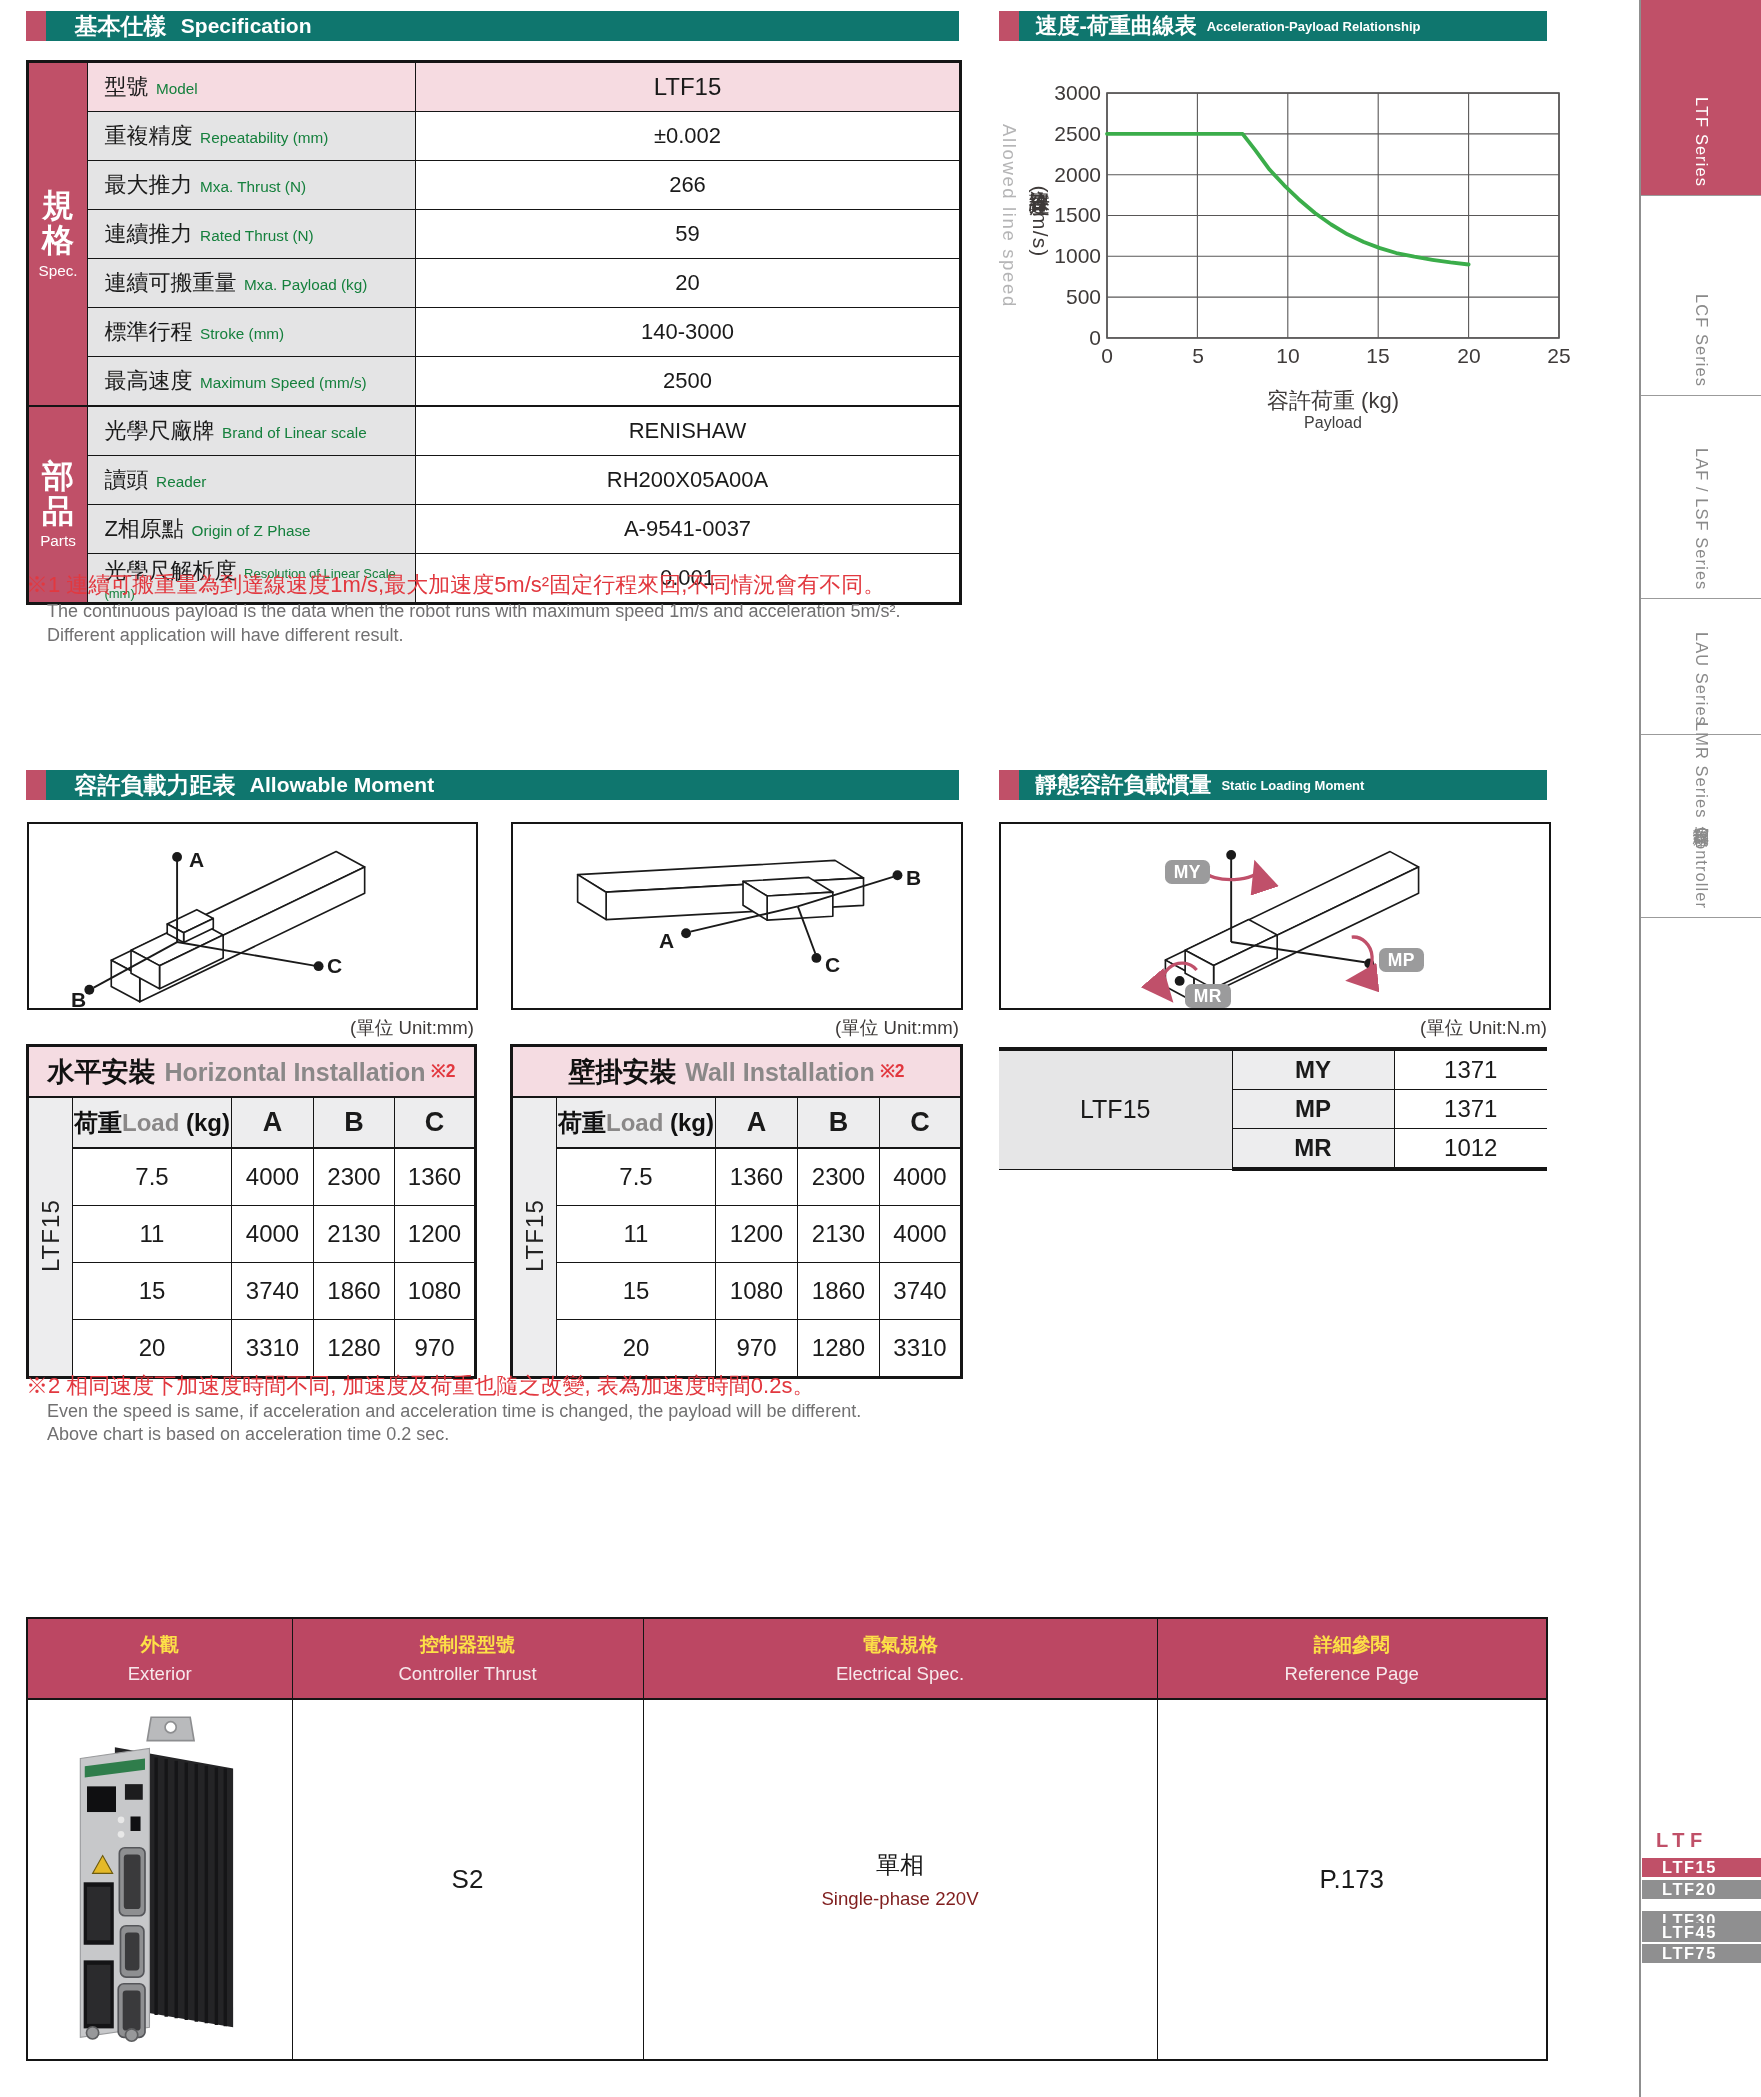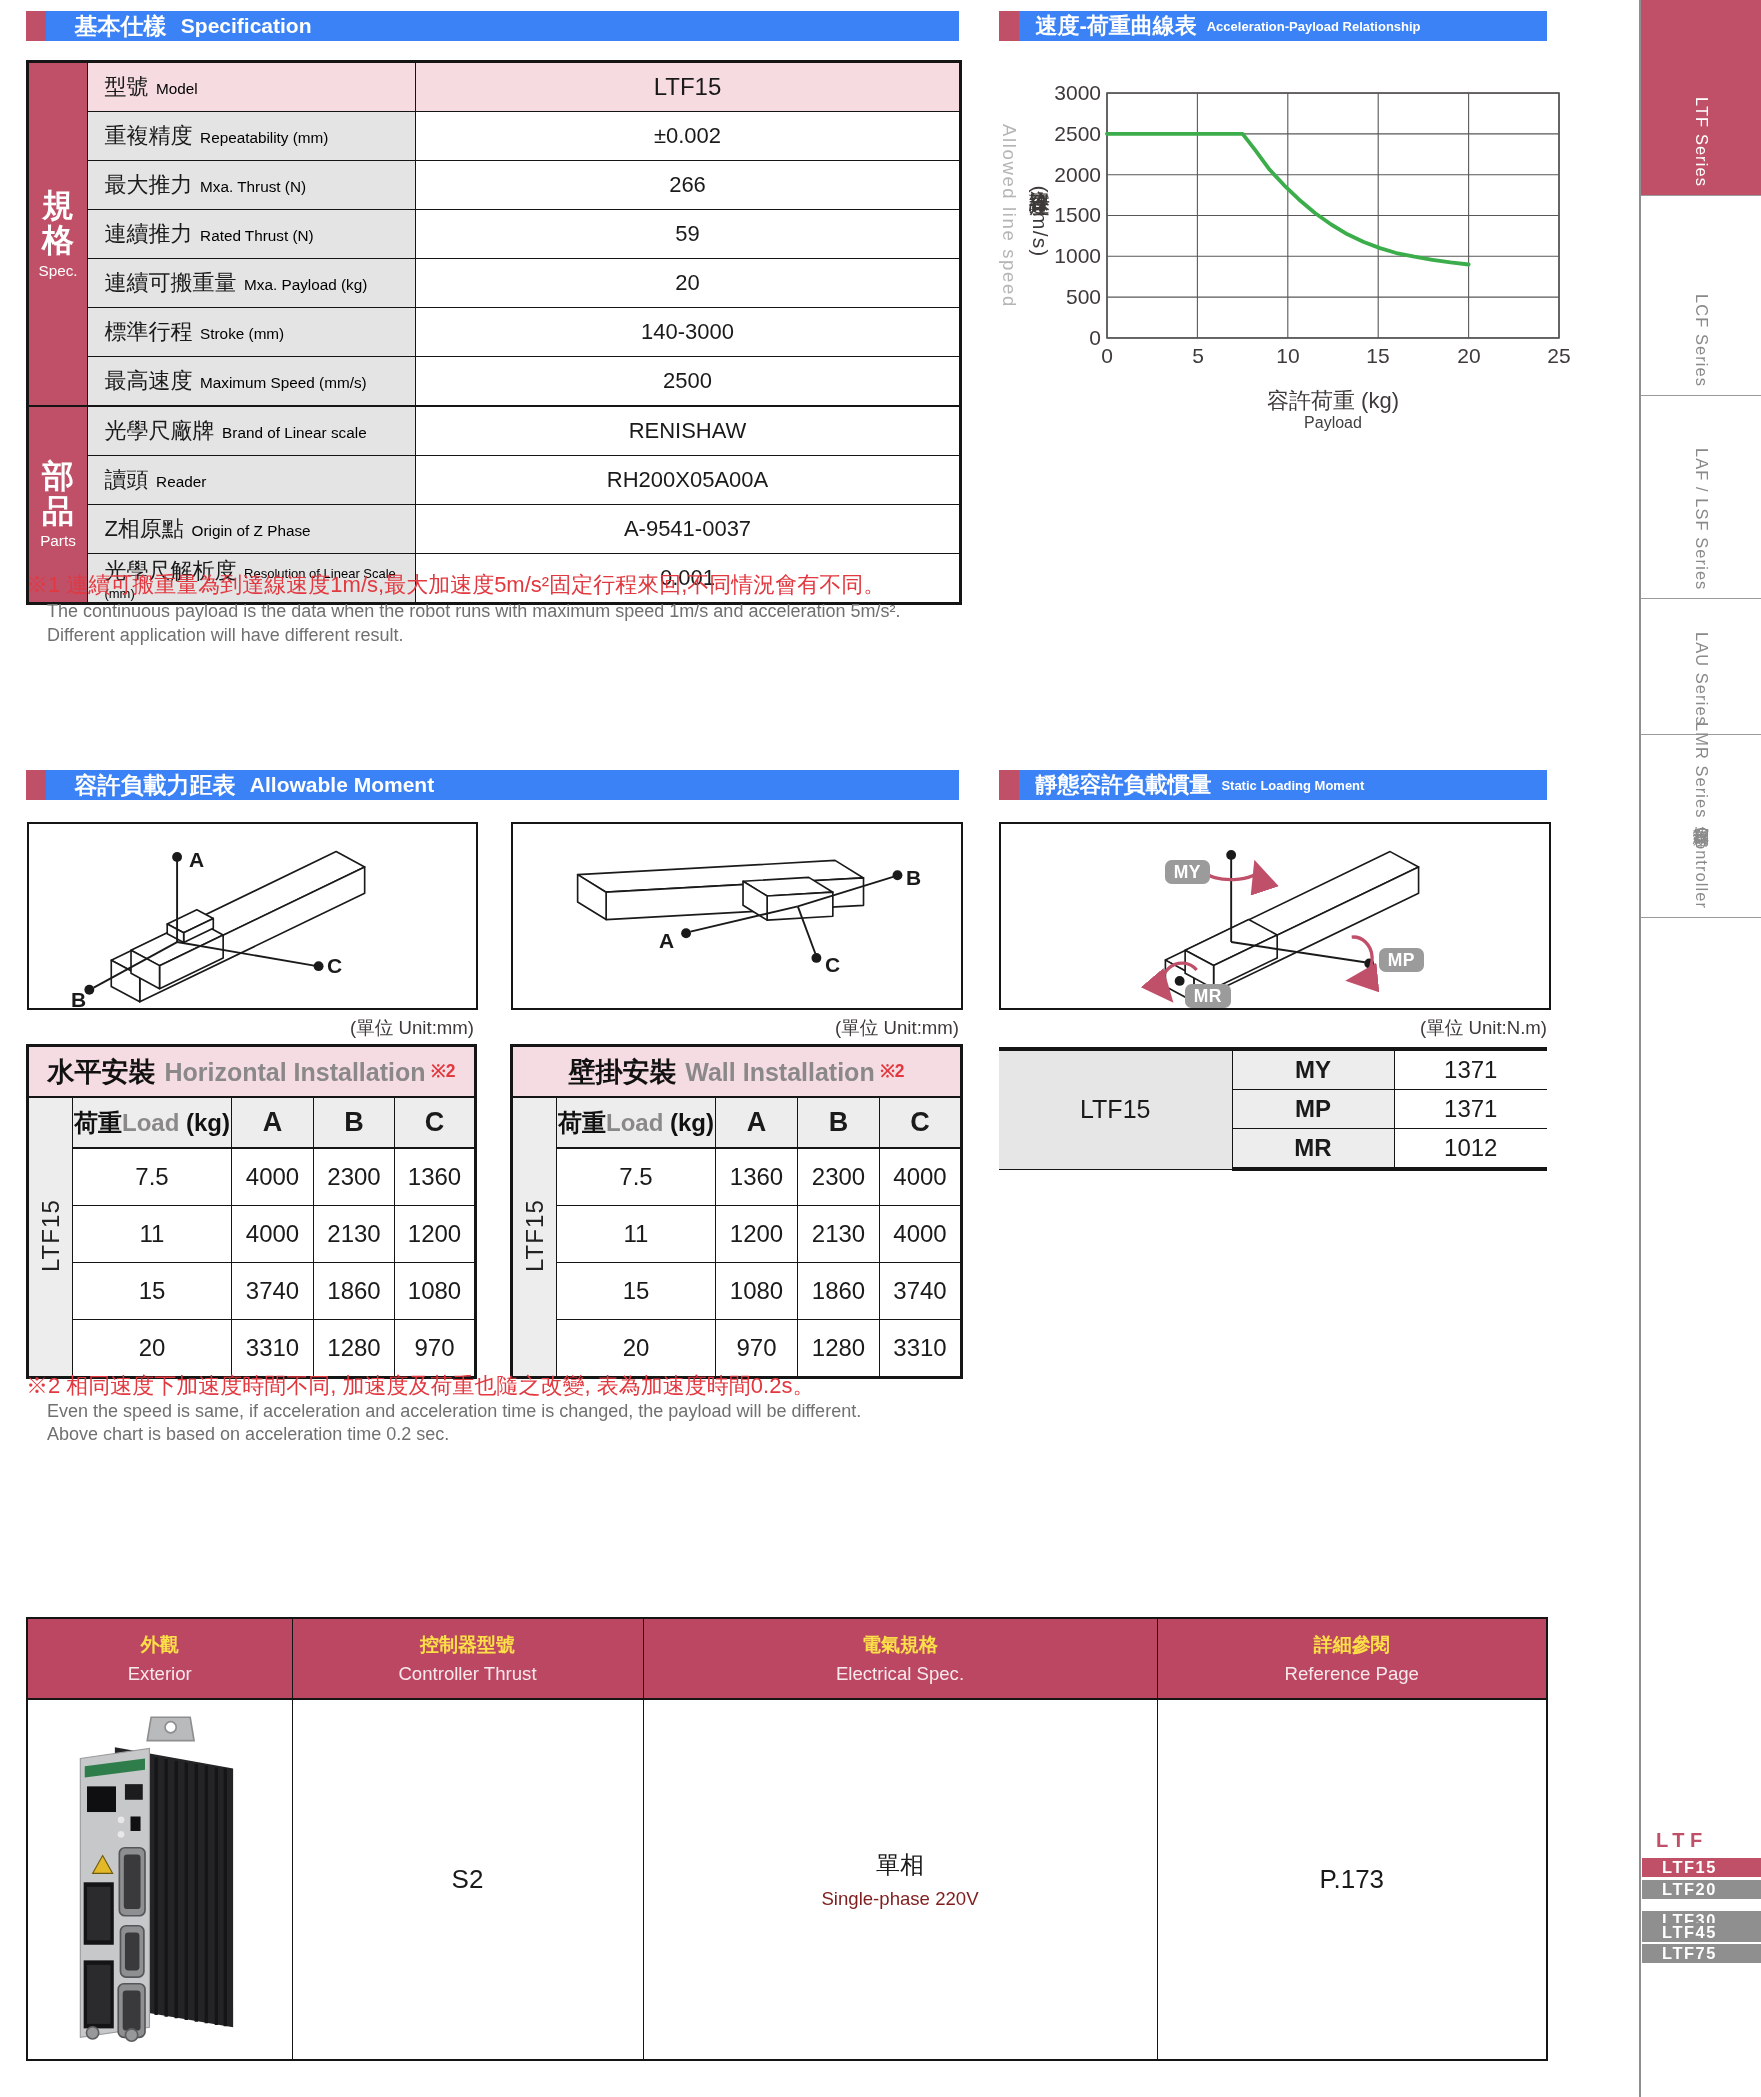--- a/index.html
+++ b/index.html
@@ -1,41 +1,41 @@
 <!DOCTYPE html>
 <html style="font-size:8.8px"><head>
 <meta charset="utf-8">
 <style>
   html,body{margin:0;padding:0;background:#fff;}
   .page{position:relative;width:1762px;height:2097px;background:#ffffff;
         font-family:"Liberation Sans",sans-serif;color:#1a1a1a;overflow:hidden;}
   .abs{position:absolute;}
 
   
-  .secbar{position:absolute;height:30px;background:#3b82f6;display:flex;align-items:center;}
+  .secbar{position:absolute;height:30px;background:#0f766e;display:flex;align-items:center;}
   .secbar .sq{width:20px;height:30px;background:#c05068;flex:0 0 auto;}
   .secbar .zh{color:#fff;font-weight:bold;font-size:23px;margin-left:28.5px;white-space:nowrap;}
   .secbar .en{color:#fff;font-weight:bold;font-size:21px;margin-left:14.3px;white-space:nowrap;}
   .secbar.tight .zh{margin-left:16.4px;font-size:22px;}
   .secbar.tight .en{margin-left:10px;font-size:13px;}
   .secbar.wide-gap .en{margin-left:38px;}
 
   
   table{border-collapse:collapse;table-layout:fixed;}
   td{overflow:hidden;}
 
   
   .spec{position:absolute;left:26px;top:60px;width:933px;border:3.3px solid #151515;}
   .spec td{border:1.6px solid #151515;height:46px;}
   .spec .band{background:#c05068;color:#fff;text-align:center;vertical-align:middle;}
   .spec .band .bzh{width:34px;margin:0 auto;font-size:32px;font-weight:bold;line-height:35px;word-break:break-all;}
   .spec .band .ben{font-size:15.3px;margin-top:3.3px;}
   .spec .lbl{background:#e4e4e5;padding-left:16.4px;vertical-align:middle;}
   .spec .lbl .zh{font-size:22px;color:#1a1a1a;}
-  .spec .lbl .en{font-size:15.3px;color:#000000;margin-left:7.7px;}
+  .spec .lbl .en{font-size:15.3px;color:#15803d;margin-left:7.7px;}
   .spec .lbl .en.small{font-size:13px;}
   .spec .val{background:#fff;text-align:center;vertical-align:middle;font-size:22px;}
   .spec tr.pinkrow .lbl,.spec tr.pinkrow .val{background:#f6dbe1;}
   .spec tr.partstart td{border-top-width:2.7px;}
 
   
   .fn-red{position:absolute;color:#e2383f;font-size:22px;white-space:nowrap;}
   .fn-gray{position:absolute;color:#717071;font-size:18px;white-space:nowrap;}
 
   

